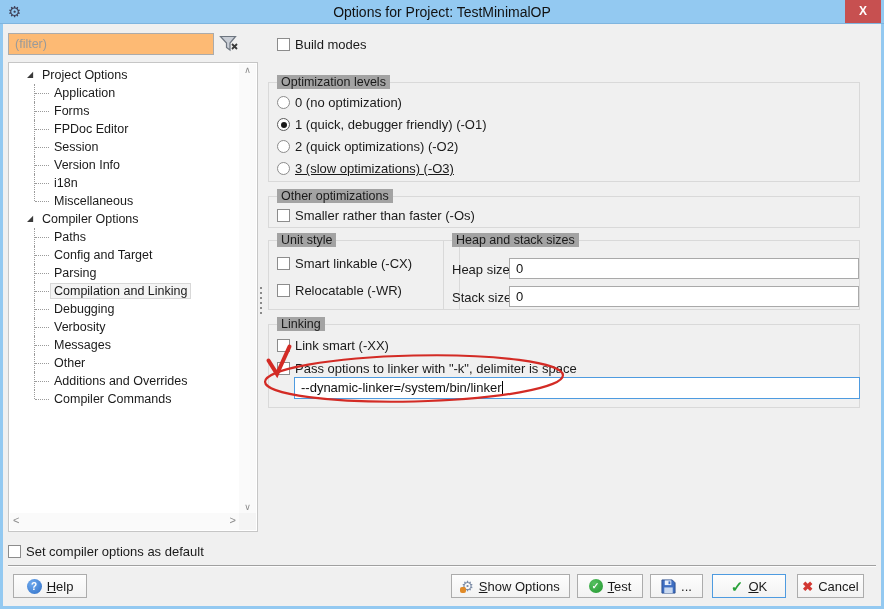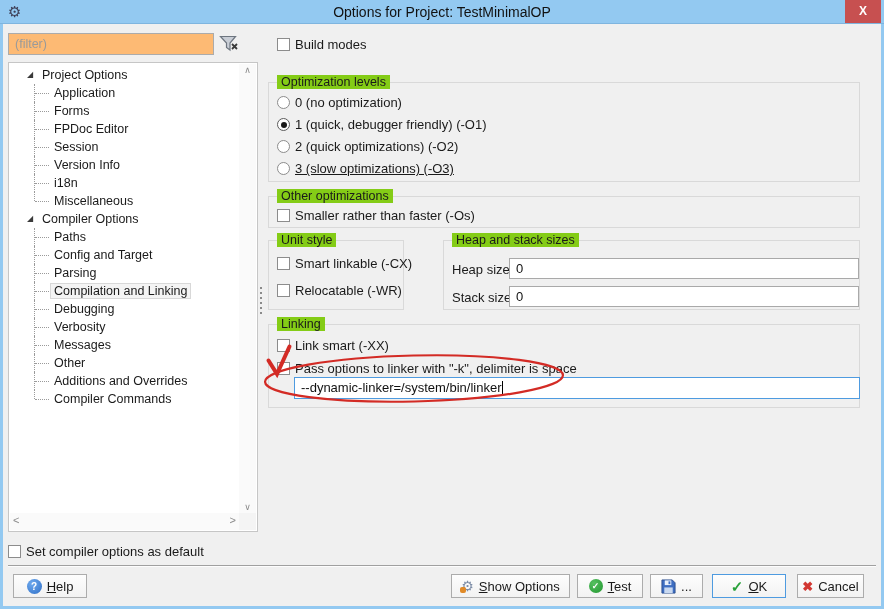--- a/index.html
+++ b/index.html
@@ -51,21 +51,21 @@
   .sgl{position:absolute;color:#8a8a8a;text-align:center;}
   .sgl.up{left:0;right:0;top:1px;font-size:9px;}
   .sgl.down{left:0;right:0;bottom:1px;font-size:9px;}
   .sgl.left{left:3px;top:1px;font-size:11px;}
   .sgl.right{right:3px;top:1px;font-size:11px;}
   .splitter{position:absolute;left:259px;top:286px;width:5px;height:30px;cursor:ew-resize;
     background-image:radial-gradient(circle at 2px 2px,#8a8a8a 1px,transparent 1.4px);background-size:5px 5px;background-repeat:repeat-y;}
 
   
   .gb{position:absolute;border:1px solid #D9D9D9;}
-  .gb-title{position:absolute;top:-8px;left:8px;background:#84cc16;padding:0 4px;font-size:12.5px;color:#1A1A1A;white-space:nowrap;}
+  .gb-title{position:absolute;top:-8px;left:8px;background:#a3a3a3;padding:0 4px;font-size:12.5px;color:#1A1A1A;white-space:nowrap;}
 
   
   .textbox{position:absolute;height:21px;border:1px solid #A9A9A9;background:#fff;
     font:13px "Liberation Sans",sans-serif;color:#111;padding:0 6px;line-height:19px;white-space:nowrap;overflow:hidden;}
   .textbox.focus{border:1px solid #4E9BE0;height:22px;}
   .caret{display:inline-block;width:1px;height:13px;background:#000;vertical-align:-2px;margin-left:1px;}
 
   
   .divider{position:absolute;left:8px;top:565px;width:868px;height:2px;border-top:1px solid #A0A0A0;border-bottom:1px solid #FDFDFD;}
   .btn{position:absolute;top:574px;height:24px;border:1px solid #ACACAC;background:linear-gradient(#FDFDFD,#F2F2F2);
@@ -161,21 +161,21 @@
     </div>
   </div>
 
   <div class="gb" style="left:268px;top:196px;width:592px;height:32px;">
     <span class="gb-title">Other optimizations</span>
     <div class="cbrow" style="left:8px;top:11px;">
       <span class="cb"></span><span class="lbl">Smaller rather than faster (-Os)</span>
     </div>
   </div>
 
-  <div class="gb" style="left:268px;top:240px;width:136px;height:70px;">
+  <div class="gb" style="left:268px;top:240px;width:192px;height:70px;">
     <span class="gb-title">Unit style</span>
     <div class="cbrow" style="left:8px;top:15px;">
       <span class="cb"></span><span class="lbl">Smart linkable (-CX)</span>
     </div>
     <div class="cbrow" style="left:8px;top:42px;">
       <span class="cb"></span><span class="lbl">Relocatable (-WR)</span>
     </div>
   </div>
 
   <div class="gb" style="left:443px;top:240px;width:417px;height:70px;">

